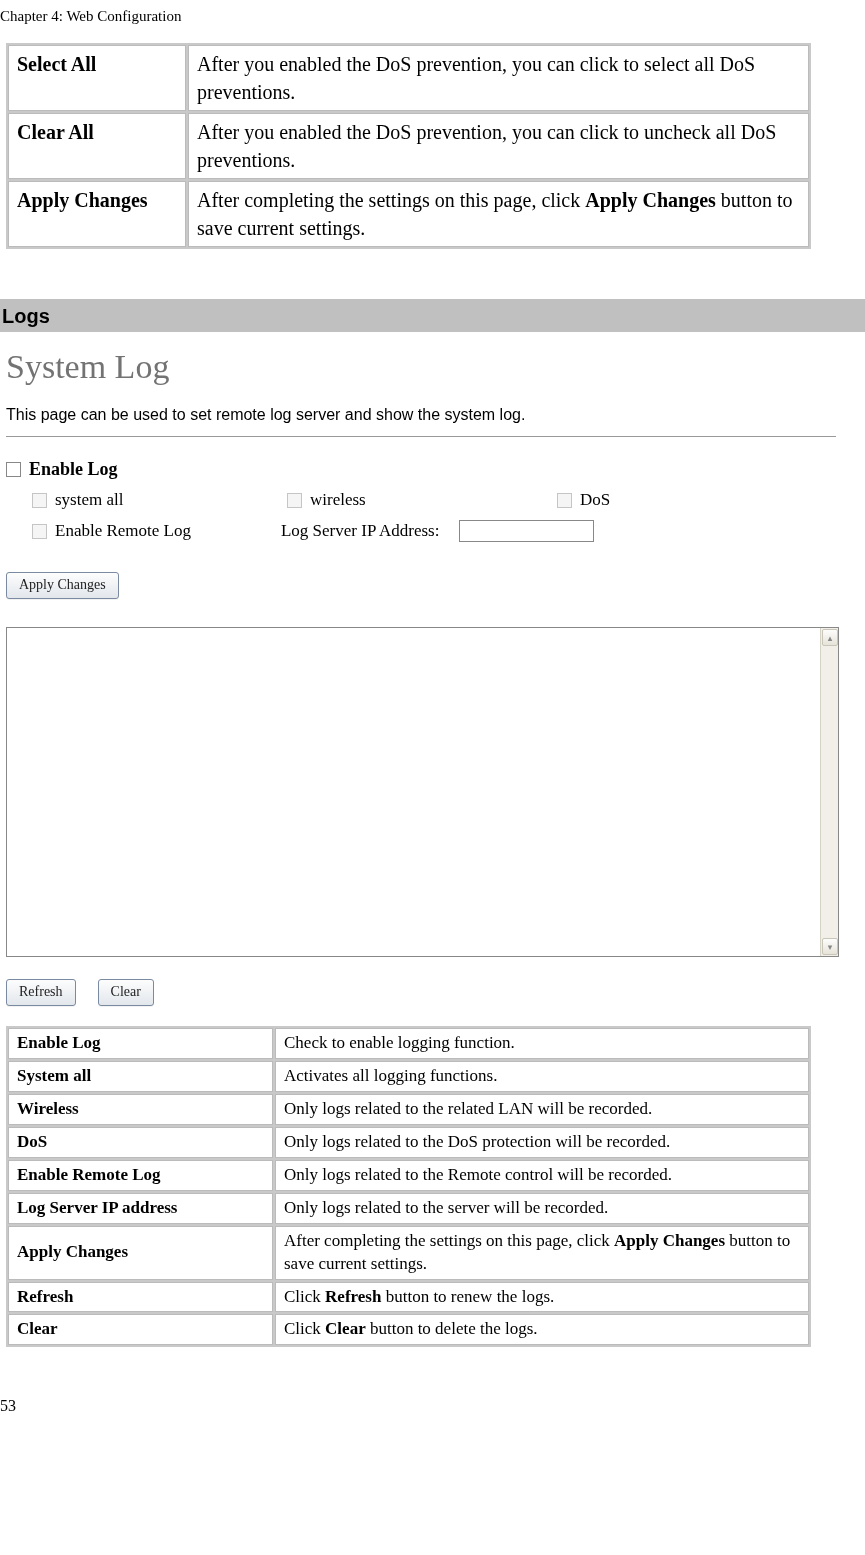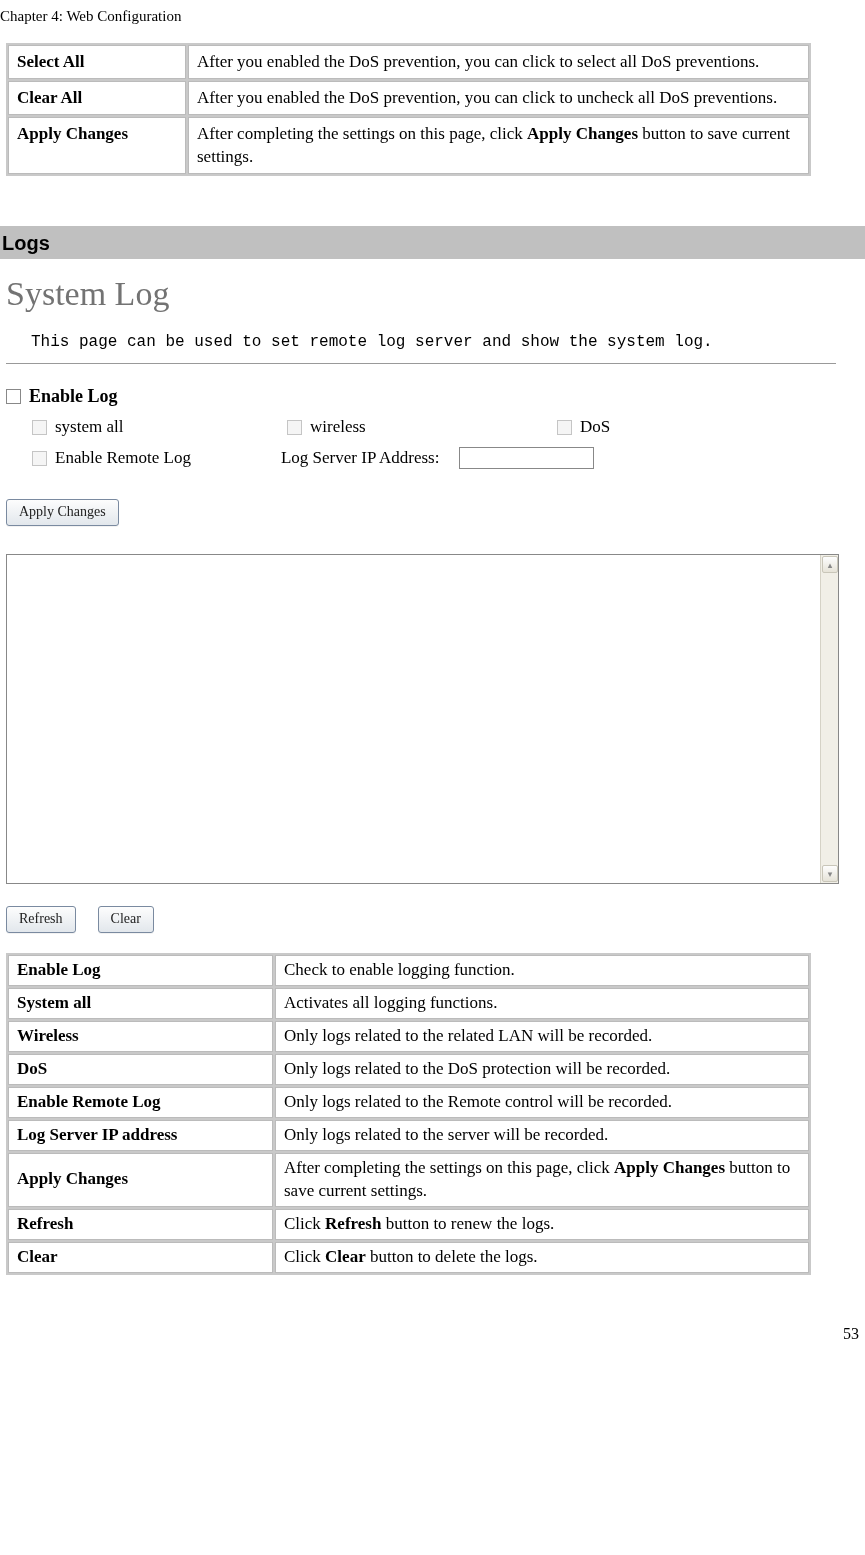--- a/index.html
+++ b/index.html
@@ -23,21 +23,21 @@
     border-collapse: separate;
     border-spacing: 2px;
     width: 805px;
     margin-left: 6px;
     background: #c9c9c9;
   }
   table.desc-table td {
     background: #fff;
     border: 1px solid #bbb;
     padding: 4px 8px;
-    font-size: 17px;
+    font-size: 20px;
     vertical-align: top;
     line-height: 1.4;
   }
   table.desc-table td.label {
     width: 178px;
     font-weight: bold;
   }
   .section-heading {
     background: #c0c0c0;
     font-family: Arial, sans-serif;
@@ -52,24 +52,23 @@
     width: 840px;
     font-family: "Times New Roman", serif;
   }
   .syslog-title {
     color: #737373;
     font-size: 34px;
     font-family: "SimSun", "Times New Roman", serif;
     margin-bottom: 20px;
   }
   .syslog-subtitle {
-    font-family: Liberation Mono, monospace;
+    font-family: Liberation Sans, sans-serif;
     font-size: 16px;
     margin-bottom: 12px;
-    margin-left: 25px;
   }
   hr.thin {
     border: none;
     border-top: 1px solid #999;
     margin: 0 0 22px 0;
     width: 830px;
   }
   .check-row {
     display: flex;
     align-items: center;
@@ -181,21 +180,21 @@
     padding: 3px 8px;
     font-size: 17px;
     vertical-align: middle;
     line-height: 1.35;
   }
   table.desc-table2 td.label {
     width: 265px;
     font-weight: bold;
   }
   .pagenum {
-    text-align: right;
+    text-align: left;
     font-size: 16px;
     margin-top: 50px;
   }
   .cb-label {
     font-family: "SimSun", "Times New Roman", serif;
     font-size: 17px;
   }
   .cb-label.bold { font-weight: bold; font-size: 18px; }
 </style>
 </head>

